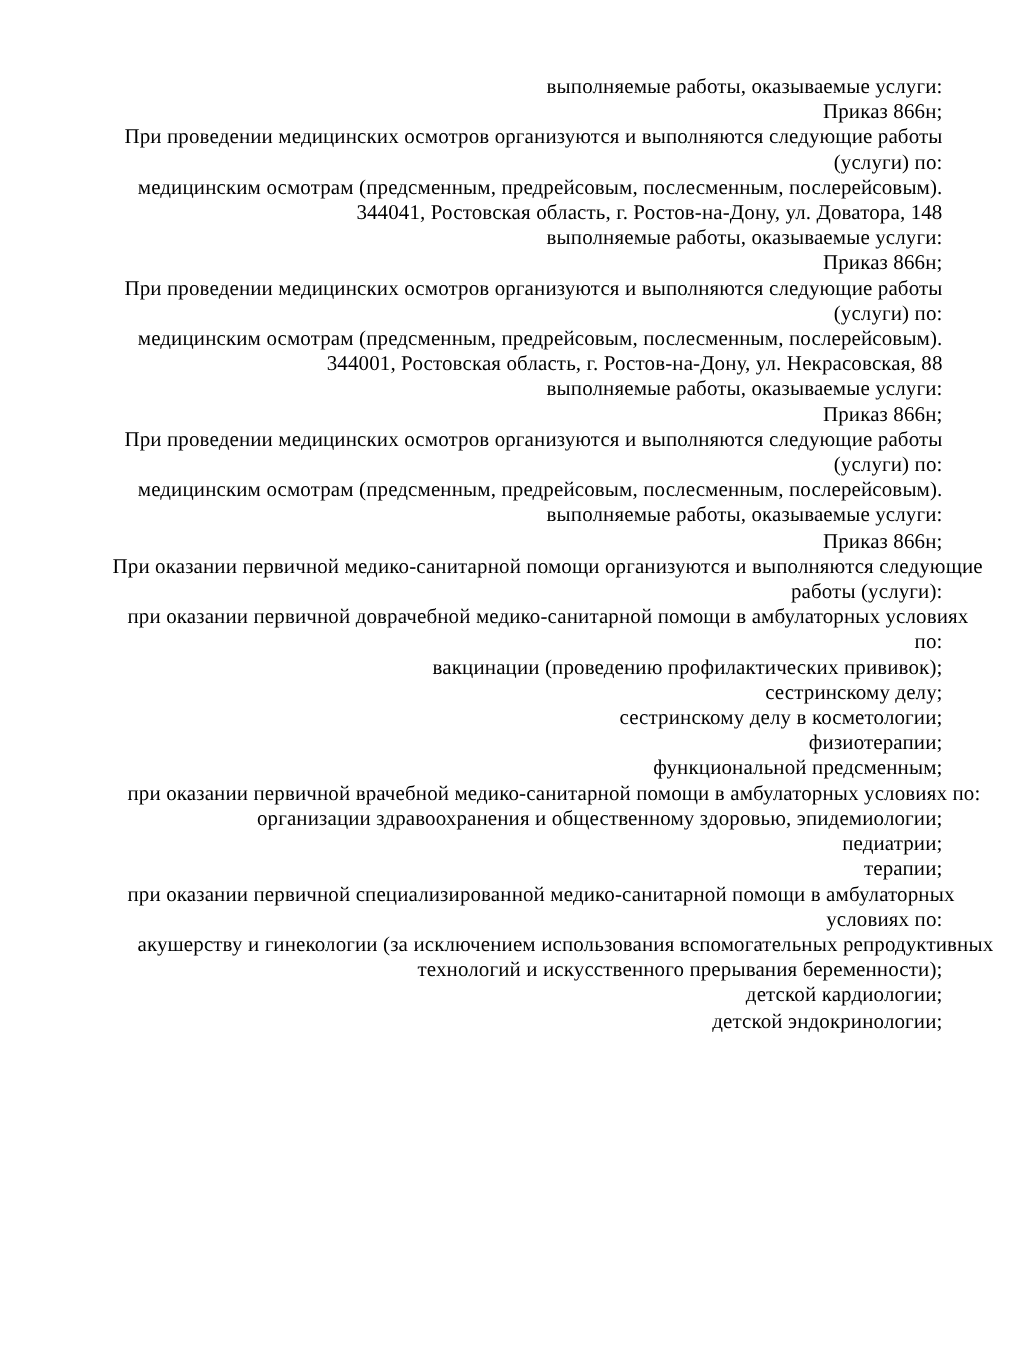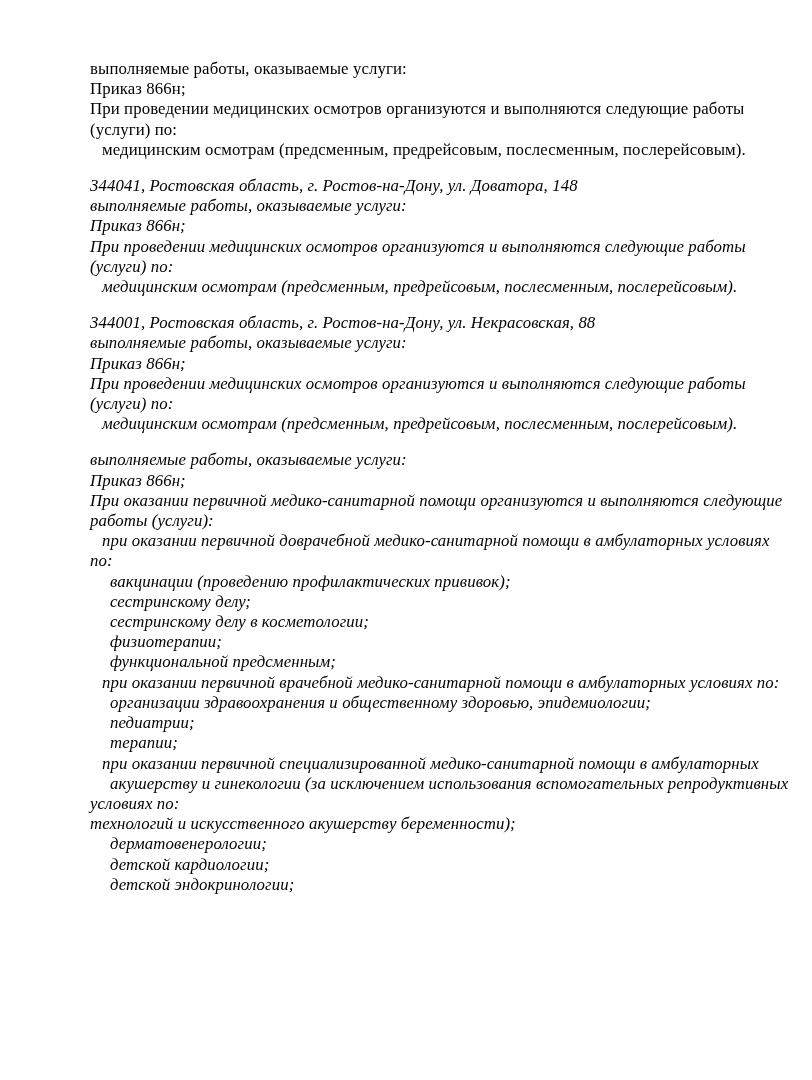--- a/index.html
+++ b/index.html
@@ -16,27 +16,26 @@
     color: #000000;
   }
   .page {
     box-sizing: border-box;
     width: 812px;
     height: 1080px;
     padding: 59px 58px 0 90px;
     background: #ffffff;
   }
   .block + .block {
-    margin-top: 16px;
-    font-style: italic;
   }
   .line {
     line-height: 20.2px;
     white-space: nowrap;
     letter-spacing: 0.1px;
+    text-align: right;
   }
   .indent-0 { padding-left: 0; }
   .indent-1 { padding-left: 12px; }
   .indent-2 { padding-left: 20px; }
 </style>
 </head>
 <body>
 
 <div class="page">
     <div class="block">
@@ -72,20 +71,19 @@
       <div class="line indent-2">вакцинации (проведению профилактических прививок);</div>
       <div class="line indent-2">сестринскому делу;</div>
       <div class="line indent-2">сестринскому делу в косметологии;</div>
       <div class="line indent-2">физиотерапии;</div>
       <div class="line indent-2">функциональной предсменным;</div>
       <div class="line indent-1">при оказании первичной врачебной медико-санитарной помощи в амбулаторных условиях по:</div>
       <div class="line indent-2">организации здравоохранения и общественному здоровью, эпидемиологии;</div>
       <div class="line indent-2">педиатрии;</div>
       <div class="line indent-2">терапии;</div>
       <div class="line indent-1">при оказании первичной специализированной медико-санитарной помощи в амбулаторных</div>
+      <div class="line indent-0">условиях по:</div>
       <div class="line indent-2">акушерству и гинекологии (за исключением использования вспомогательных репродуктивных</div>
-      <div class="line indent-0">условиях по:</div>
-      <div class="line indent-0">технологий и искусственного акушерству беременности);</div>
-      <div class="line indent-2">дерматовенерологии;</div>
+      <div class="line indent-0">технологий и искусственного прерывания беременности);</div>
       <div class="line indent-2">детской кардиологии;</div>
       <div class="line indent-2">детской эндокринологии;</div>
     </div>
   </div>
 
 </body></html>

